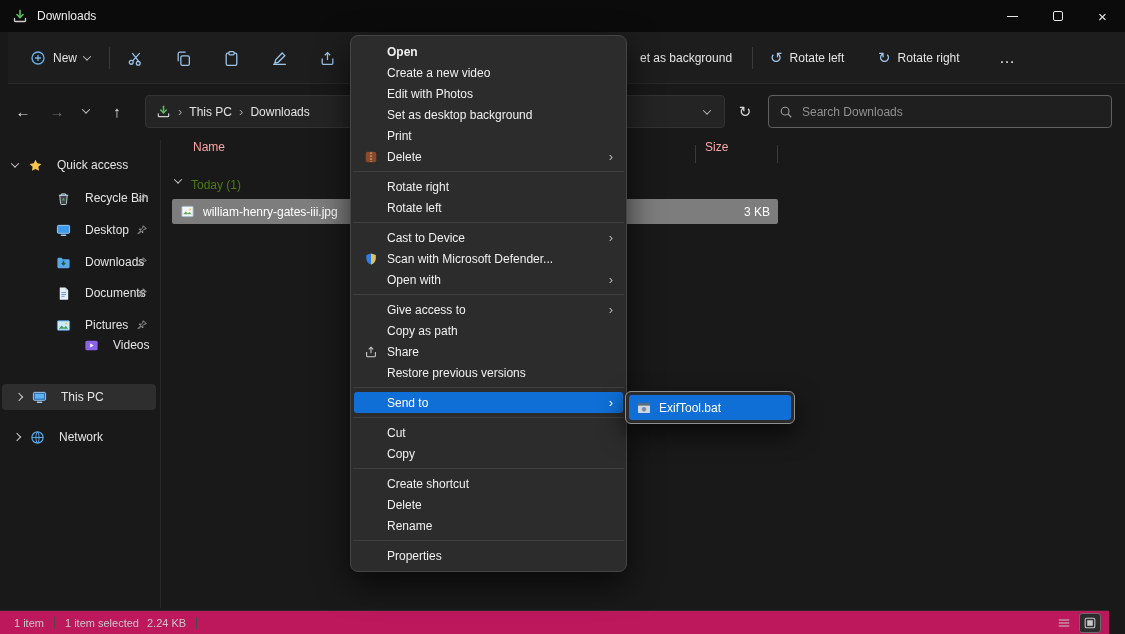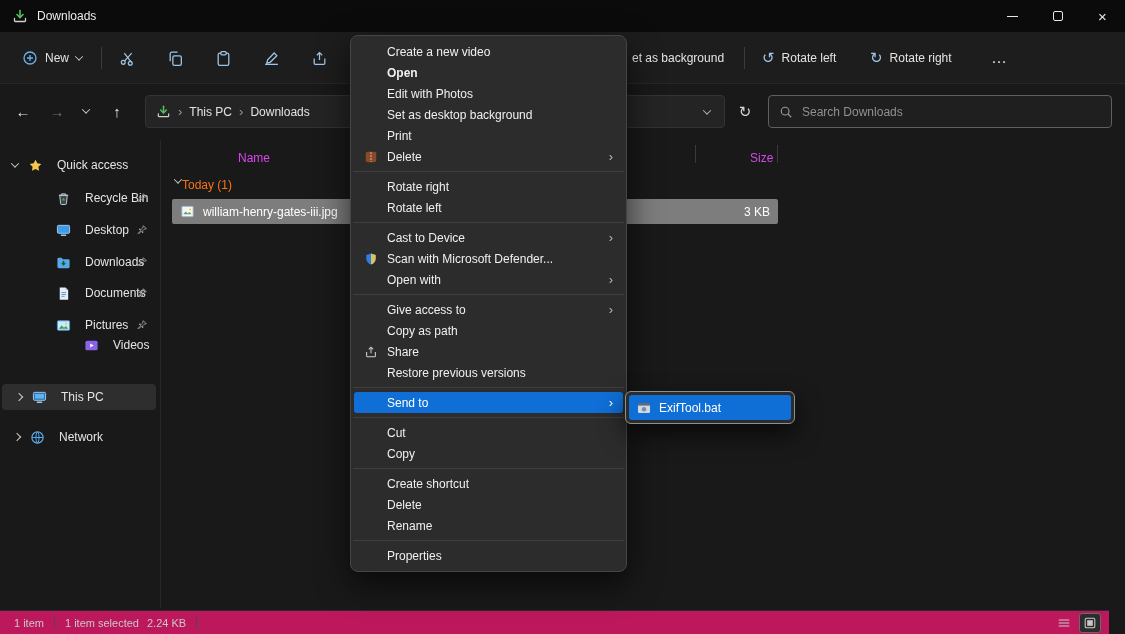--- a/index.html
+++ b/index.html
@@ -14,21 +14,21 @@
   .titlebar { position:absolute; left:0; top:0; right:0; height:32px; background:#0b0b0b; display:flex; align-items:center; }
   .titlebar .app-ic { margin-left:12px; display:flex; }
   .titlebar .t-label { margin-left:9px; color:#ececec; }
   .win-controls { position:absolute; right:0; top:0; height:32px; display:flex; }
   .wc-btn { width:45px; height:32px; display:flex; align-items:center; justify-content:center; color:#e8e8e8; }
   .wc-min-glyph { width:11px; height:1px; background:#e8e8e8; }
   .wc-max-glyph { width:10px; height:10px; border:1px solid #e8e8e8; border-radius:2px; }
   .wc-close-glyph { font-size:15px; line-height:1; }
 
   
-  .toolbar { position:absolute; left:0; top:32px; right:0; height:52px; background:#1d1d1d; border-bottom:1px solid #282828; }
+  .toolbar { position:absolute; left:8px; top:32px; right:0; height:52px; background:#1d1d1d; border-bottom:1px solid #282828; }
   .tb-btn { position:absolute; top:10px; height:32px; display:flex; align-items:center; justify-content:center; border-radius:4px; color:#e4e4e4; }
   .tb-icbtn { width:36px; }
   .tb-div { position:absolute; top:15px; width:1px; height:22px; background:#3a3a3a; }
   .chev { display:inline-block; width:6px; height:6px; border-right:1.4px solid currentColor; border-bottom:1.4px solid currentColor; }
   .chev.d { transform:rotate(45deg) translate(-1px,-1px); }
   .chev.r { transform:rotate(-45deg); }
   .glyph-btn { font-size:15px; color:#9ec5e8; }
 
   
   .nav-btn { position:absolute; top:96px; width:30px; height:30px; display:flex; align-items:center; justify-content:center; font-size:15px; color:#e0e0e0; border-radius:4px; }
@@ -46,23 +46,23 @@
   .sidebar { position:absolute; left:0; top:140px; width:161px; bottom:26px; border-right:1px solid #282828; }
   .side-row { position:absolute; left:0; width:160px; height:26px; display:flex; align-items:center; color:#e4e4e4; }
   .side-row .lbl { margin-left:14px; white-space:nowrap; }
   .side-row.sel { background:#2e2e2e; border-radius:4px; left:2px; width:154px; }
   .pin { position:absolute; right:12px; display:flex; }
   .sr-chev { color:#c9c9c9; display:flex; width:14px; justify-content:center; }
   .ic { display:flex; align-items:center; }
 
   
   .main { position:absolute; left:161px; top:140px; right:0; bottom:26px; }
-  .colhdr-label { position:absolute; top:11px; color:#d946ef;margin-left:45px; }
+  .colhdr-label { position:absolute; top:0; color:#fca5a5; }
   .colhdr-div { position:absolute; top:5px; width:1px; height:18px; background:#3a3a3a; }
-  .group-row { position:absolute; top:38px; left:14px; display:flex; align-items:flex-start; gap:1px; color:#f97316; }
+  .group-row { position:absolute; top:38px; left:14px; display:flex; align-items:flex-start; gap:10px; color:#4d7c0f; }
   .file-row { position:absolute; top:59px; left:11px; width:606px; height:25px; background:#7d7d7d; border-radius:2px; display:flex; align-items:center; padding-left:8px; gap:8px; color:#fff; }
   .file-size { position:absolute; right:8px; color:#fff; }
 
   
   .statusbar { position:absolute; left:0; bottom:0; right:16px; height:24px; background:#be185d; border-top:1px solid #2a2a2a; display:flex; align-items:center; font-size:11px; color:#c8c8c8; }
   .sb-div { width:1px; height:12px; background:#4a4a4a; margin:0 10px; }
   .sb-views { position:absolute; right:8px; display:flex; gap:4px; }
   .sb-view-btn { width:22px; height:20px; display:flex; align-items:center; justify-content:center; border-radius:3px; }
   .sb-view-btn.on { background:#2c2c2c; border:1px solid #6a6a6a; }
 
@@ -409,25 +409,25 @@
               <rect x="4.8" y="4.8" width="6.4" height="6.4" fill="#c8c8c8" stroke="none"></rect>
             </svg>
         </span>
       </div>
     </div>
   </div>
 
   <div class="cmenu">
     <div class="mi">
         <span class="gut"></span>
+        <span class="lbl b">Open</span>
+      </div>
+    <div class="mi">
+        <span class="gut"></span>
         <span class="lbl">Create a new video</span>
-      </div>
-    <div class="mi">
-        <span class="gut"></span>
-        <span class="lbl b">Open</span>
       </div>
     <div class="mi">
         <span class="gut"></span>
         <span class="lbl">Edit with Photos</span>
       </div>
     <div class="mi">
         <span class="gut"></span>
         <span class="lbl">Set as desktop background</span>
       </div>
     <div class="mi">

